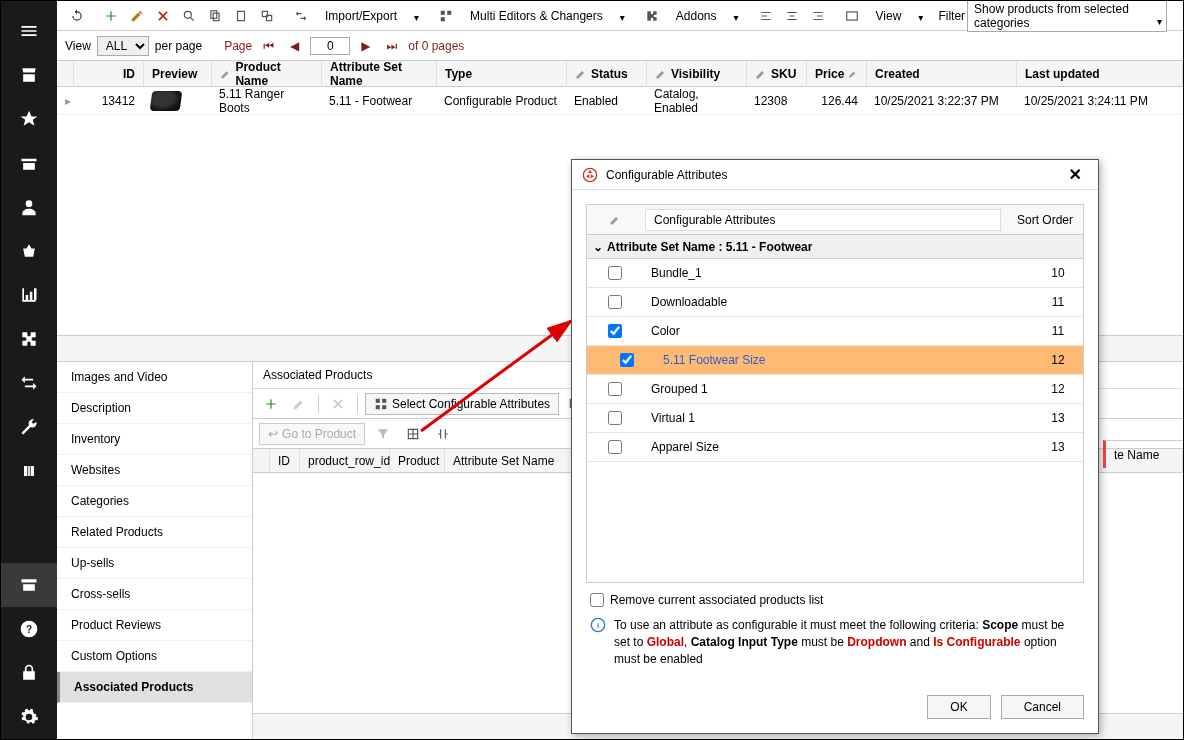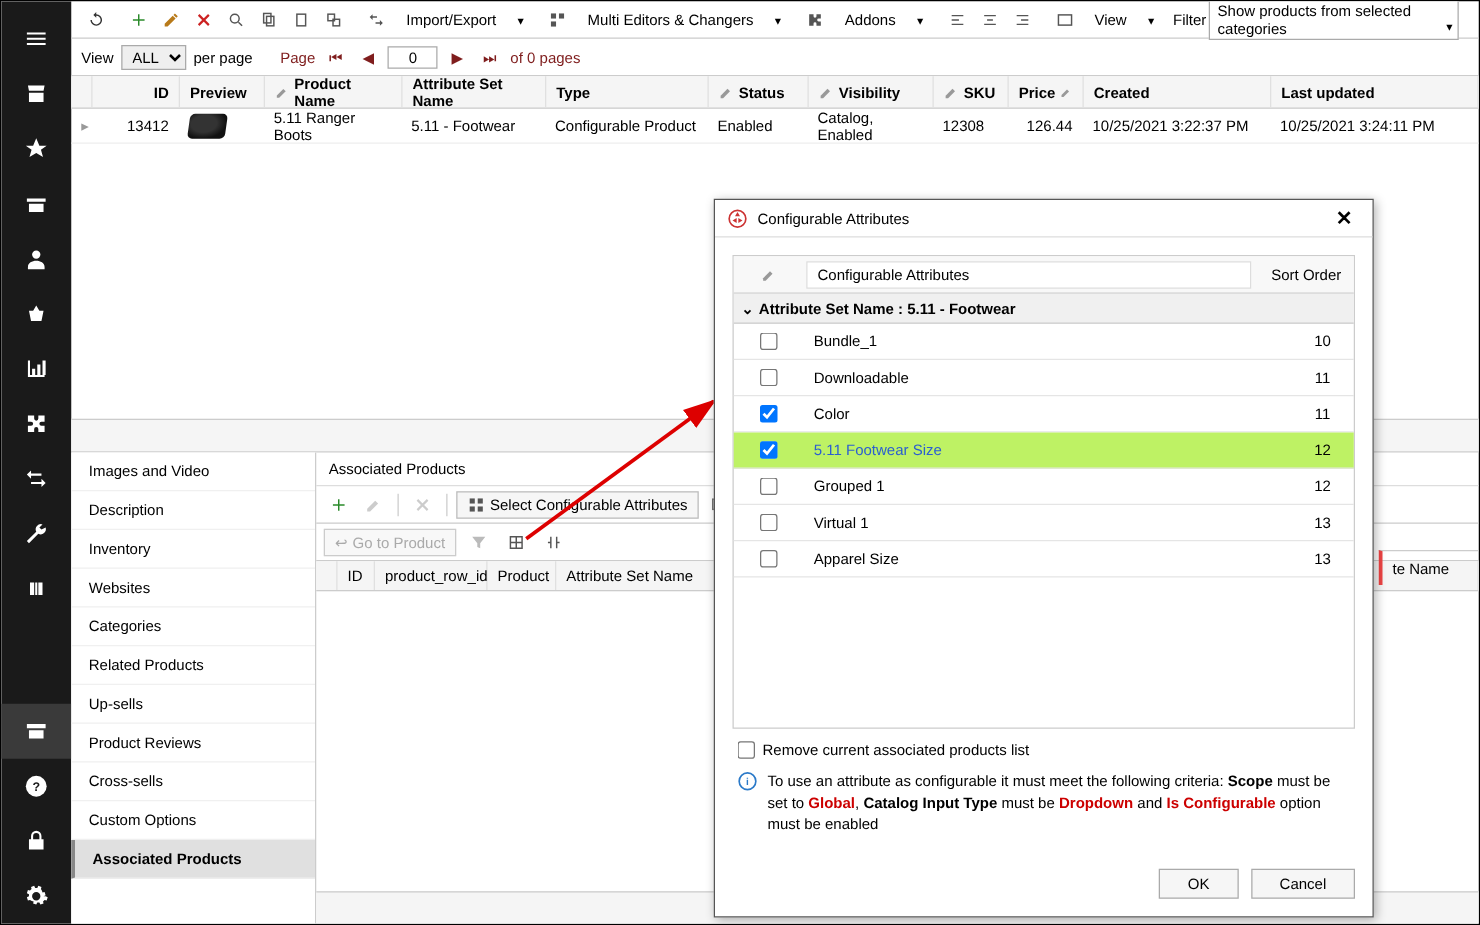--- a/index.html
+++ b/index.html
@@ -41,21 +41,21 @@
 .dialog-title .logo { width: 16px; height: 16px; margin-right: 8px; }
 .dialog-title .close { margin-left: auto; cursor: pointer; font-size: 16px; padding: 2px 6px; font-weight: bold;}
 .dialog-body { padding: 14px; }
 .attr-table { border: 1px solid #ccc; }
 .attr-header { height: 30px; background: #f8f8f8; display: flex; align-items: center; border-bottom: 1px solid #ccc; }
 .attr-header .col1 { width: 56px; display:flex; justify-content:center; }
 .attr-header .col2 { flex: 1; padding: 0 8px; border: 1px solid #ddd; margin: 2px; height:22px; display:flex; align-items:center; background:#fff; }
 .attr-header .col3 { width: 80px; text-align: right; padding: 0 10px; }
 .attr-group { height: 24px; background: #f0f0f0; display: flex; align-items: center; padding: 0 6px; border-bottom: 1px solid #ccc; font-weight: 600; gap: 4px;}
 .attr-row { height: 29px; display: flex; align-items: center; border-bottom: 1px solid #e5e5e5; }
-.attr-row.sel { background: #bef264; }
+.attr-row.sel { background: #fdba74; padding-left: 12px; }
 .attr-row .col1 { width: 56px; display: flex; justify-content: center; }
 .attr-row .col2 { flex: 1; padding: 0 8px; }
 .attr-row .col3 { width: 50px; text-align: center; padding: 0 10px; }
 .attr-row.sel .col2 { color: #2b5fd0; }
 .attr-filler { height: 120px; }
 .remove-row { display: flex; align-items: center; gap: 6px; padding: 10px 4px 6px; }
 .info-row { display: flex; gap: 8px; padding: 4px; line-height: 1.4; }
 .info-row .info-icon { width: 16px; height: 16px; flex-shrink: 0; }
 .info-row .red { color: #c00; font-weight: bold; }
 .info-row .bold { font-weight: bold; }
@@ -332,22 +332,22 @@
 
   <div class="detail-wrap">
     <div class="detail-tabs">
       <div class="detail-tab">Images and Video</div>
       <div class="detail-tab">Description</div>
       <div class="detail-tab">Inventory</div>
       <div class="detail-tab">Websites</div>
       <div class="detail-tab">Categories</div>
       <div class="detail-tab">Related Products</div>
       <div class="detail-tab">Up-sells</div>
+      <div class="detail-tab">Cross-sells</div>
       <div class="detail-tab">Product Reviews</div>
-      <div class="detail-tab">Cross-sells</div>
       <div class="detail-tab">Custom Options</div>
       <div class="detail-tab active">Associated Products</div>
     </div>
     <div class="detail-body">
       <div class="assoc-title">Associated Products</div>
       <div class="assoc-toolbar">
         <span class="tb-btn">
             <svg class="tb-icon" viewBox="0 0 24 24">
               <path fill="#2a8a2a" d="M11 4h2v7h7v2h-7v7h-2v-7H4v-2h7z"></path>
             </svg>

